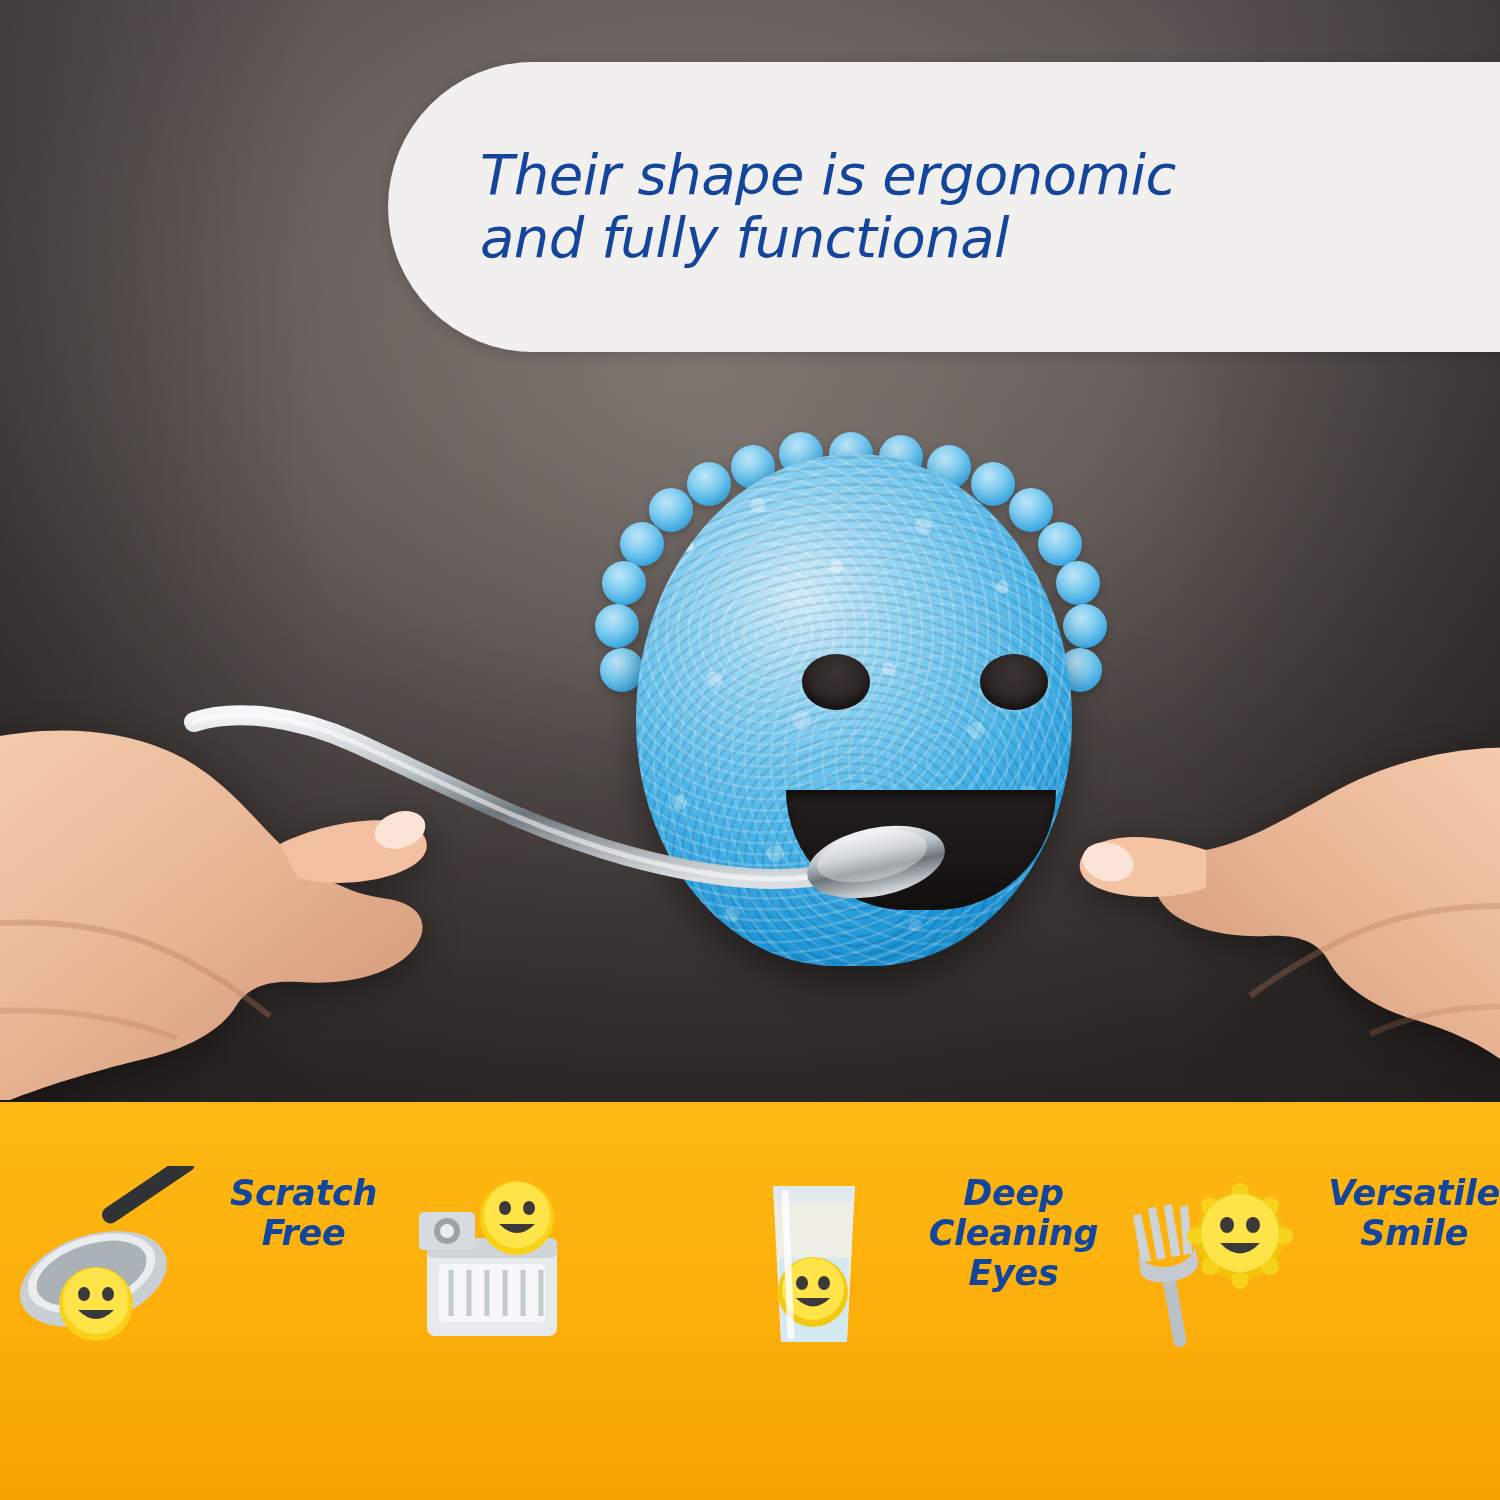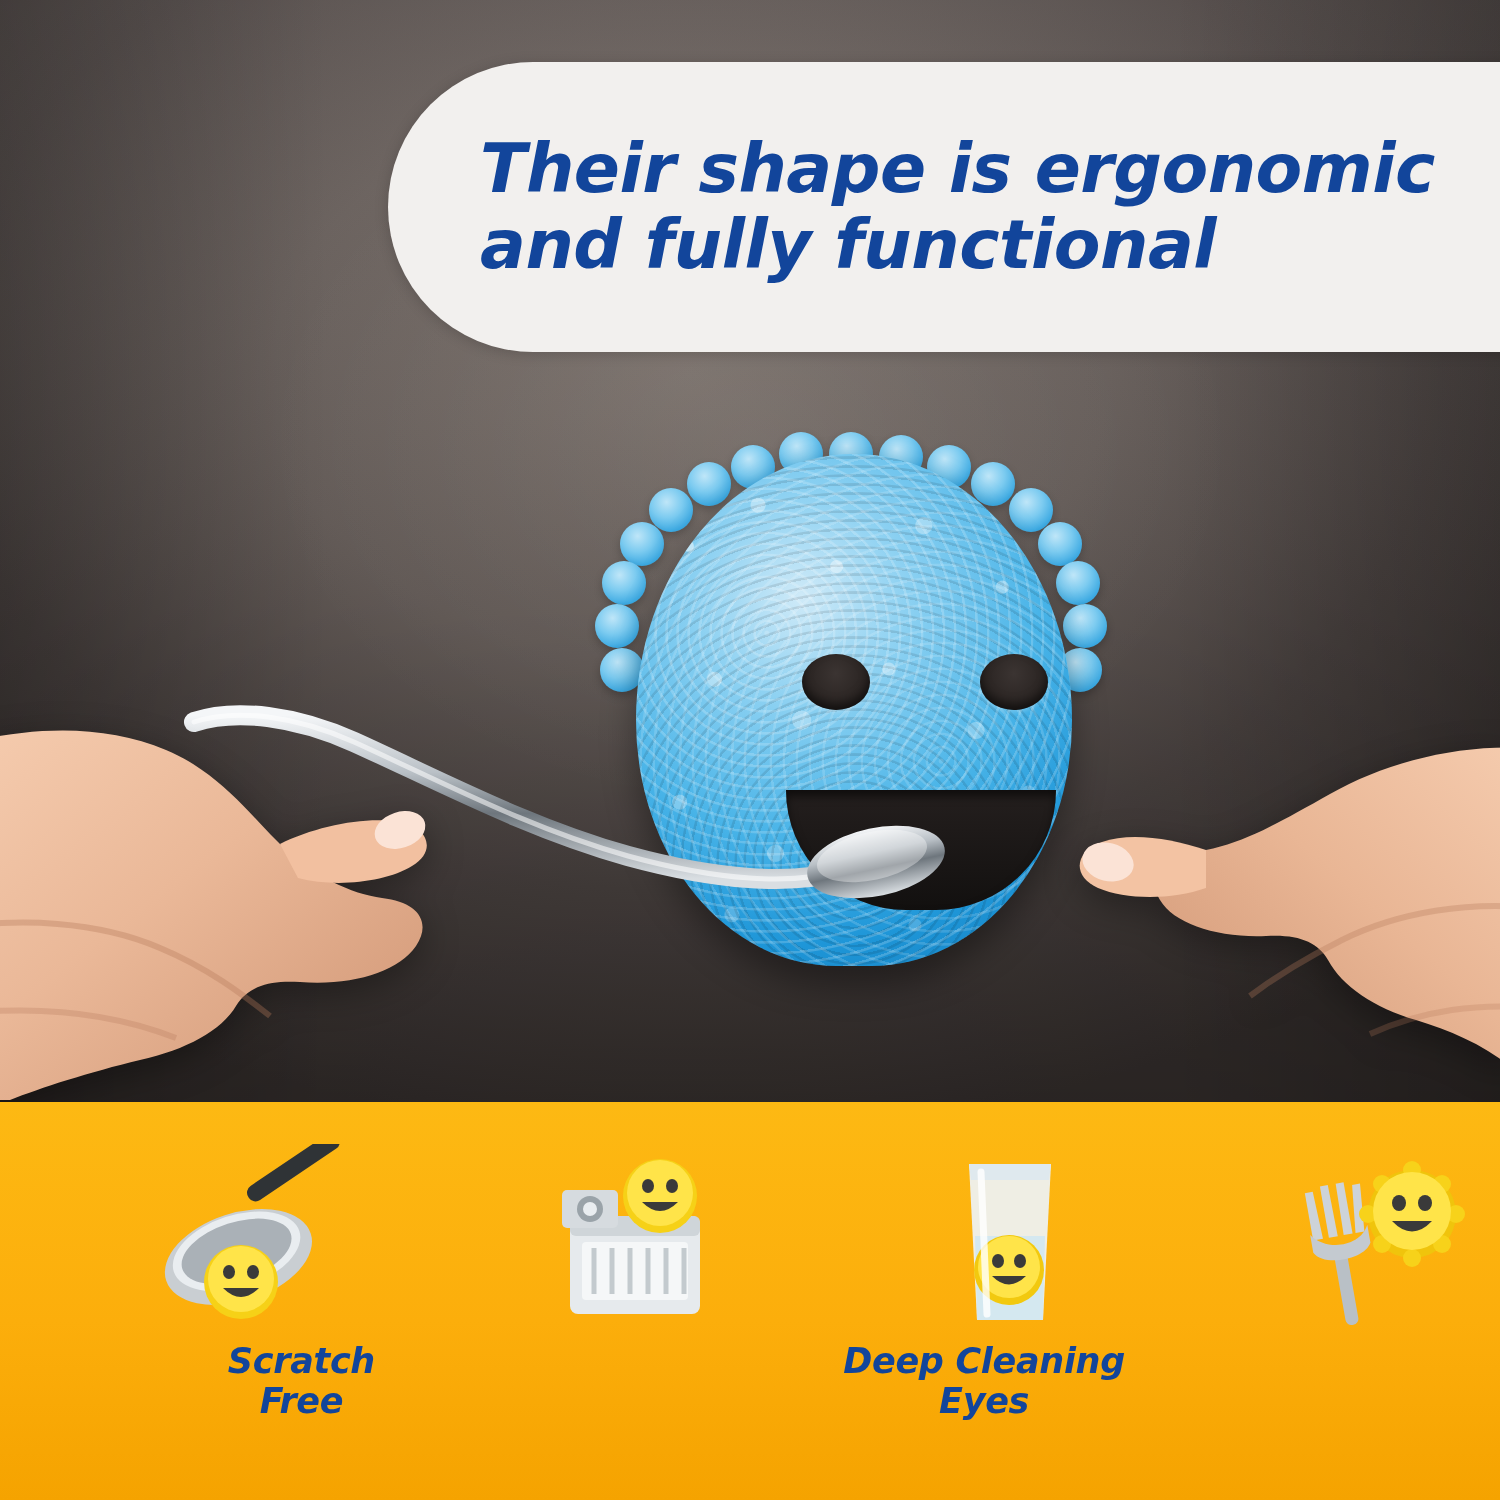--- a/index.html
+++ b/index.html
@@ -49,24 +49,24 @@
     border-radius: 145px 0 0 145px;
     box-shadow: 0 2px 14px rgba(0,0,0,0.18);
     display: flex;
     align-items: center;
     justify-content: flex-start;
     padding-left: 92px;
     box-sizing: border-box;
   }
   .callout-text {
     font-family: "DejaVu Sans", sans-serif;
-    font-weight: bold;
+    font-weight: normal;
     font-style: italic;
     color: #12459b;
-    font-size: 68px;
+    font-size: 56px;
     line-height: 1.12;
     letter-spacing: -0.5px;
     white-space: pre-line;
     text-align: left;
   }
 
   
   .sponge-wrap {
     position: absolute;
     left: 628px;
@@ -163,24 +163,24 @@
     width: 1500px;
     height: 398px;
     background: linear-gradient(to bottom, #fdb913 0%, #fcae0b 55%, #f5a300 100%);
     display: flex;
     align-items: flex-start;
   }
   .feature {
     flex: 1 1 0;
     height: 100%;
     display: flex;
-    flex-direction: column;
-    align-items: flex-end;
+    flex-direction: row;
+    align-items: flex-start;
     justify-content: flex-start;
-    padding-top: 42px;
+    padding-top: 64px;
     box-sizing: border-box;
   }
   .feature-icon {
     width: 230px;
     height: 190px;
     display: flex;
     align-items: center;
     justify-content: center;
   }
   .feature-label {
@@ -392,16 +392,18 @@
               <circle cx="2" cy="44" r="9"></circle>
                 <circle cx="16" cy="14" r="9"></circle>
             </g>
             <circle cx="46" cy="41" r="39" fill="#ffe449"></circle>
             <ellipse cx="33" cy="33" rx="7" ry="8" fill="#3a3a3a"></ellipse>
             <ellipse cx="59" cy="33" rx="7" ry="8" fill="#3a3a3a"></ellipse>
             <path d="M26,51 Q46,72 66,51 Z" fill="#3a3a3a"></path>
           </g>
         </svg>
       </div>
+      <div class="feature-label">Versatile
+Smile</div>
     </div>
 
   </div>
 </div>
 
 </body></html>

